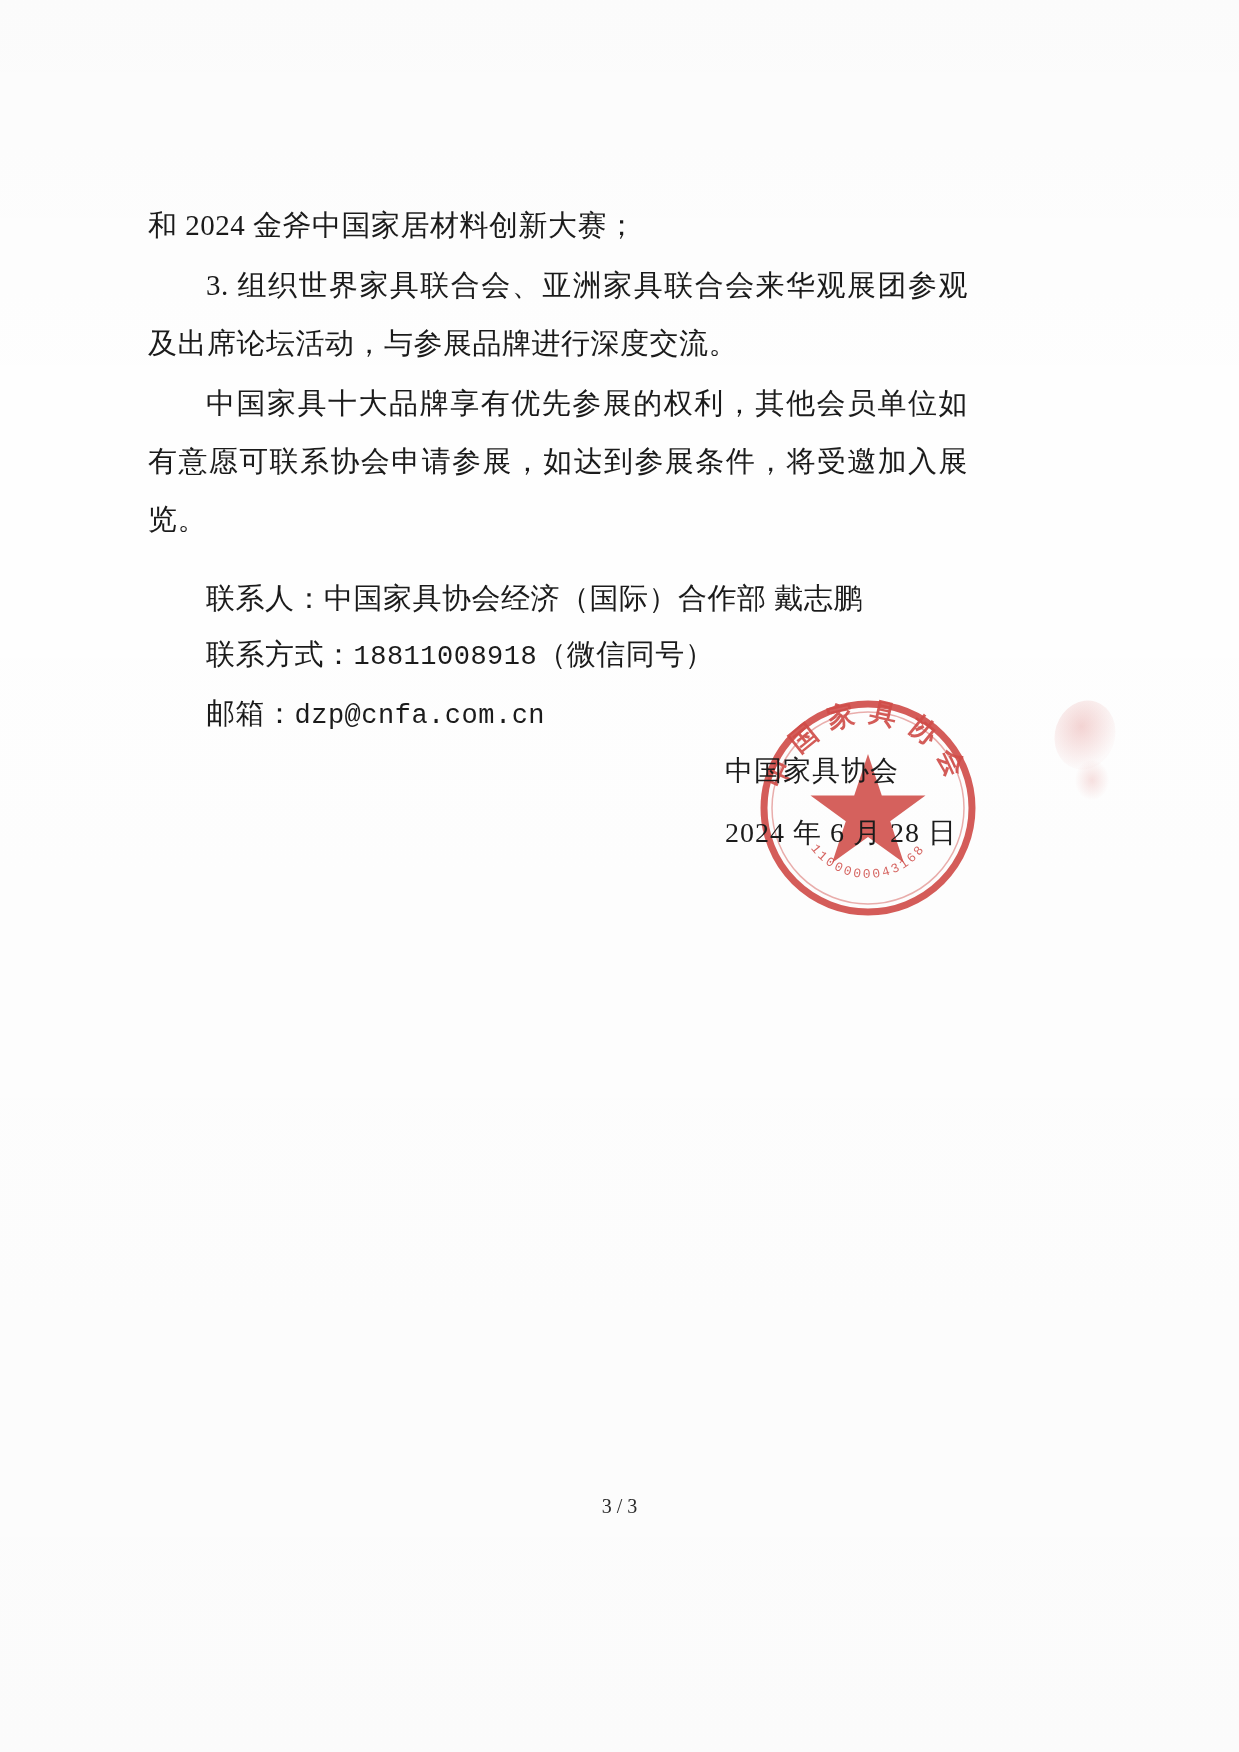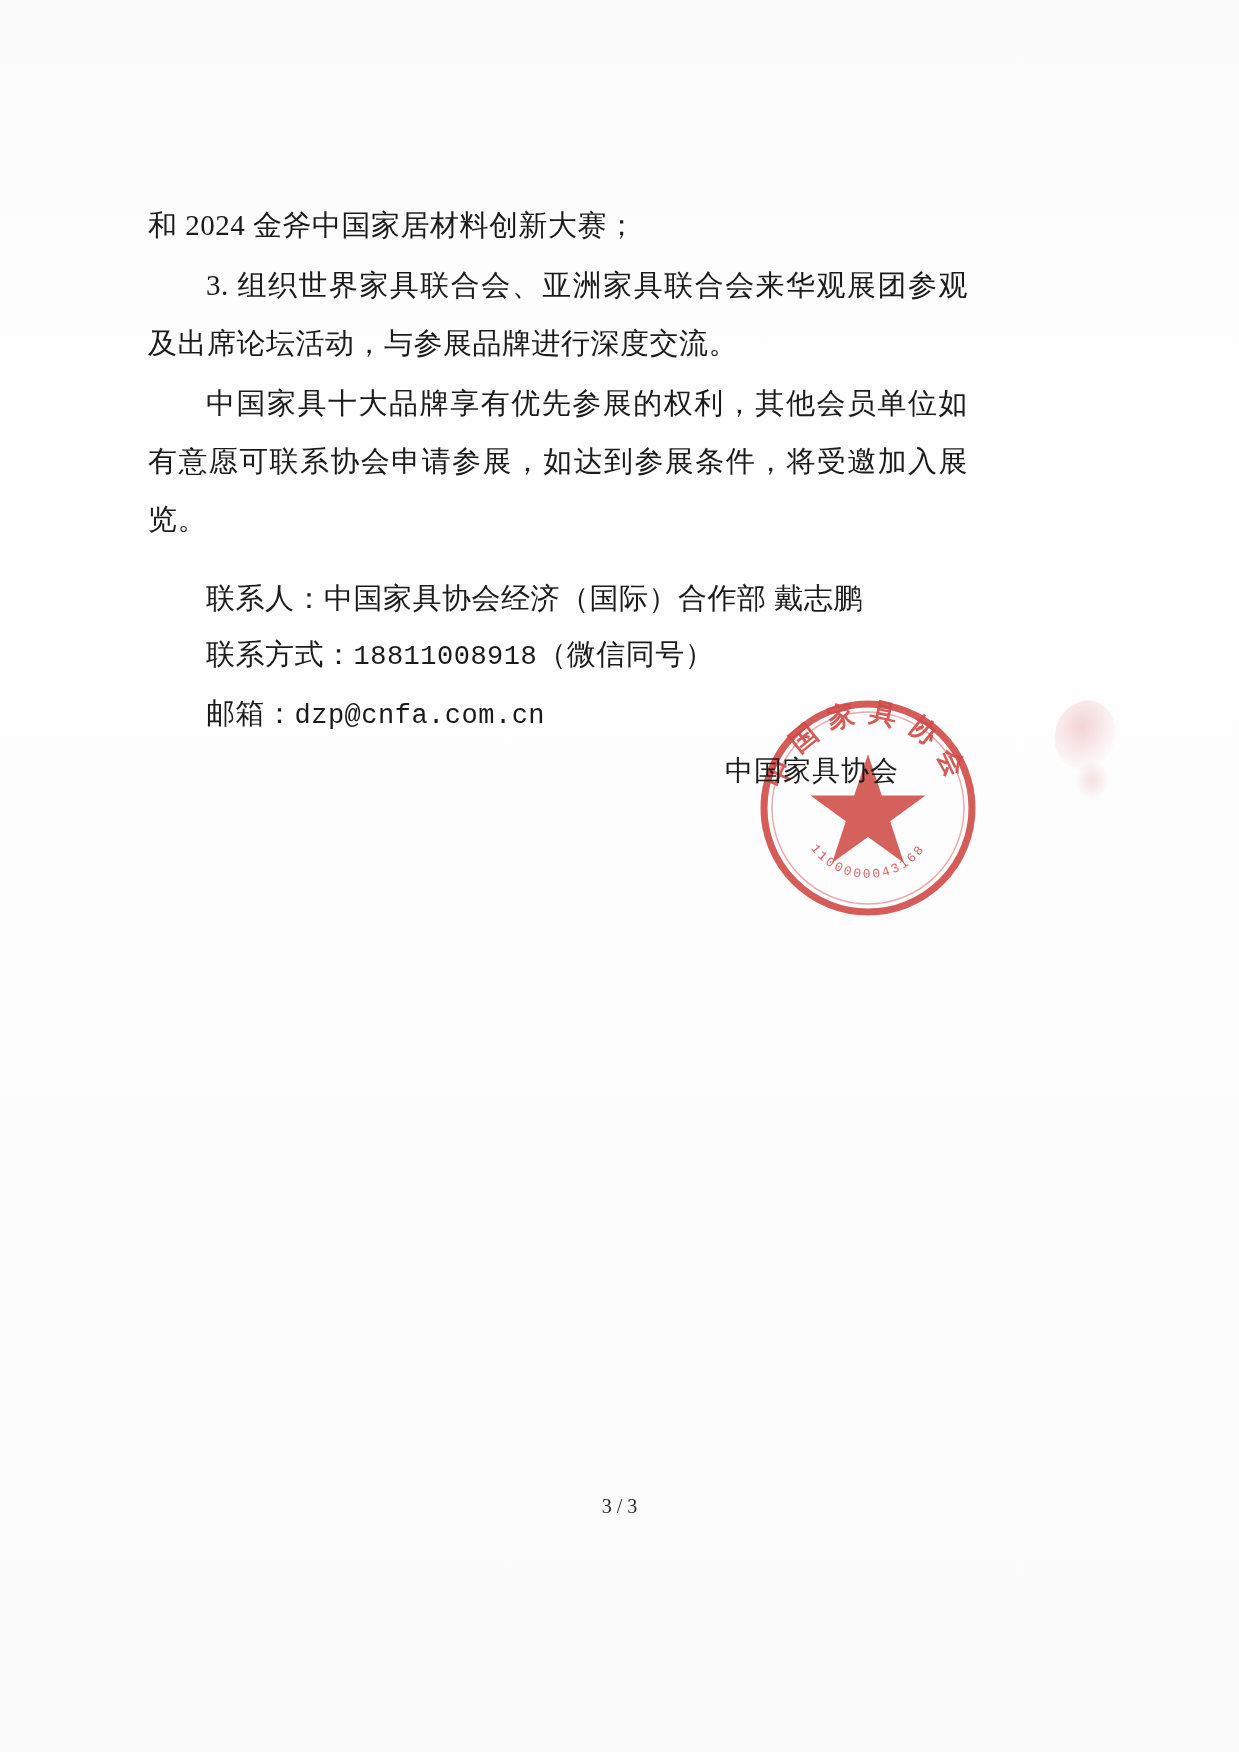--- a/index.html
+++ b/index.html
@@ -152,18 +152,19 @@
         <textPath href="#sealArcTop" startOffset="50%" text-anchor="middle">中国家具协会</textPath>
       </text>
       <text font-family="'Liberation Mono', monospace" font-size="13" fill="#c5241f" opacity="0.85" letter-spacing="2.5">
         <textPath href="#sealArcBottom" startOffset="50%" text-anchor="middle">1100000043168</textPath>
       </text>
     </svg>
   </div>
 
   <div class="sign-block">
     <div class="sign-line">中国家具协会</div>
+    <div class="sign-line date">2024 年 6 月 28 日</div>
   </div>
 
   <div class="page-number">3 / 3</div>
 
   <div class="scan-tint"></div>
 </div>
 
 </body></html>

